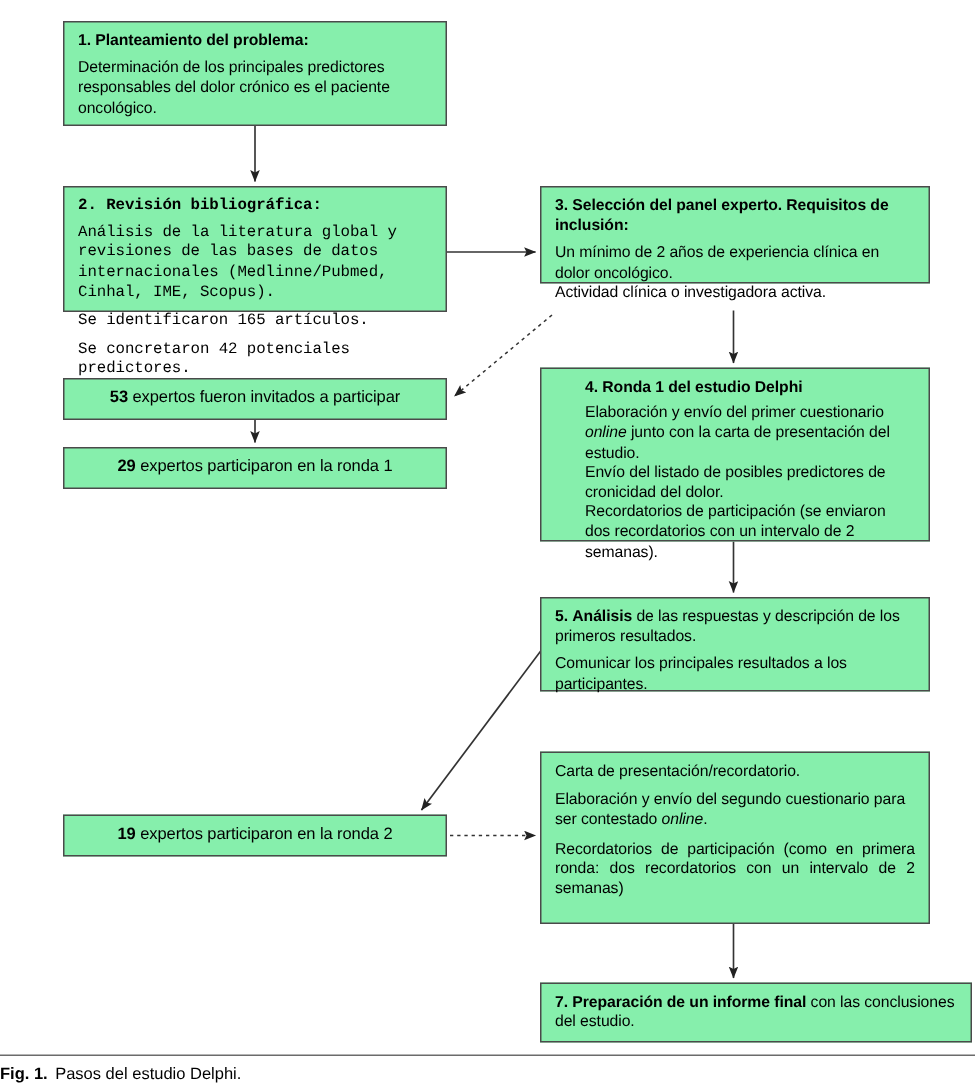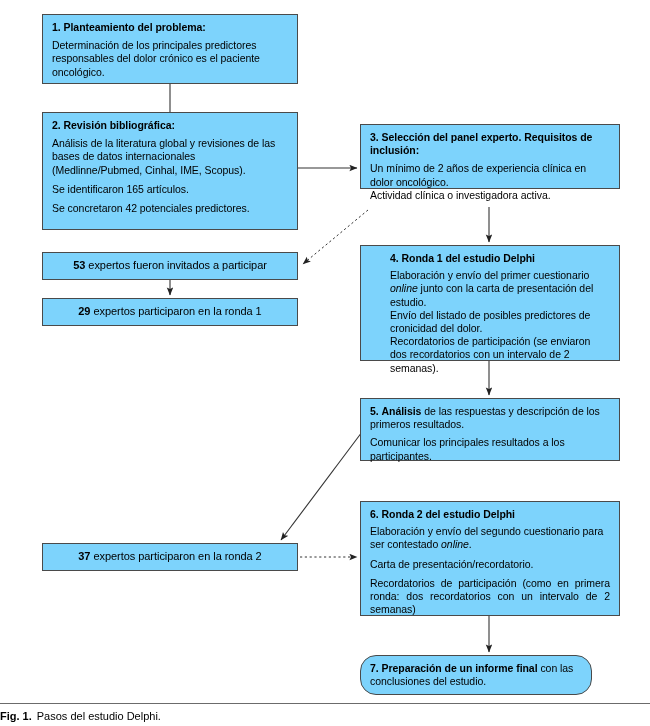--- a/index.html
+++ b/index.html
@@ -25,21 +25,21 @@
     position: absolute;
     left: 0; top: 0;
     width: 650px;
     height: 726px;
     pointer-events: none;
   }
   .node {
     position: absolute;
     box-sizing: border-box;
     border: 1px solid #4a4a4a;
-    background: #7dd3fc;
+    background: #86efac;
     padding: 6px 9px 7px 9px;
     font-size: 10.5px;
     line-height: 13.2px;
     letter-spacing: -0.05px;
   }
   .node p {
     margin: 0 0 6px 0;
   }
   .node p:last-child {
     margin-bottom: 0;
@@ -57,29 +57,29 @@
     padding: 0 19px;
     font-size: 11px;
   }
   .center-node .num {
     font-weight: bold;
     margin-right: 3px;
   }
 
   
   #node-1 { left: 42px;  top: 14px;  width: 256px; height: 70px; }
-  #node-2 { left: 42px;  top: 112px; width: 256px; height: 118px; }
+  #node-2 { left: 42px;  top: 124px; width: 256px; height: 84px; font-family: Liberation Mono, monospace; }
   #node-3 { left: 360px; top: 124px; width: 260px; height: 65px; }
   #node-53 { left: 42px; top: 252px; width: 256px; height: 28px; }
   #node-4 { left: 360px; top: 245px; width: 260px; height: 116px; padding-left: 29px; }
   #node-29 { left: 42px; top: 298px; width: 256px; height: 28px; }
   #node-5 { left: 360px; top: 398px; width: 260px; height: 63px; }
   #node-22 { left: 42px; top: 543px; width: 256px; height: 28px; }
   #node-6 { left: 360px; top: 501px; width: 260px; height: 115px; }
-  #node-7 { left: 360px; top: 655px; width: 232px; height: 40px; border-radius: 16px; }
+  #node-7 { left: 360px; top: 655px; width: 288px; height: 40px; }
 
   
   #caption-rule {
     position: absolute;
     left: 0;
     top: 703px;
     width: 650px;
     height: 1px;
     background: #6b6b6b;
   }
@@ -164,28 +164,27 @@
     <span class="num">29</span>
       <span>expertos participaron en la ronda 1</span>
   </div>
 
   <div class="node" id="node-5">
     <p style="margin-bottom:5px"><b>5.</b> <b>Análisis</b><span> de las respuestas y descripción de los primeros resultados.</span></p>
     <p>Comunicar los principales resultados a los participantes.</p>
   </div>
 
   <div class="node center-node" id="node-22">
-    <span class="num">37</span>
+    <span class="num">19</span>
       <span>expertos participaron en la ronda 2</span>
   </div>
 
   <div class="node" id="node-6">
-    <p class="tight" style="margin-bottom:4px"><b>6. Ronda 2 del estudio Delphi</b></p>
+    <p>Carta de presentación/recordatorio.</p>
     <p><span>Elaboración y envío del segundo cuestionario para ser contestado </span><i>online</i><span>.</span></p>
-    <p>Carta de presentación/recordatorio.</p>
     <p class="tight" style="text-align:justify">Recordatorios de participación (como en primera ronda: dos recordatorios con un intervalo de 2 semanas)</p>
   </div>
 
   <div class="node" id="node-7">
     <p class="tight"><b>7.</b><b> Preparación de un informe final</b><span> con las conclusiones del estudio.</span></p>
   </div>
 
   <div id="caption-rule"></div>
   <div id="figure-caption">
     <span class="cap-label">Fig. 1.</span><span>Pasos del estudio Delphi.</span>

